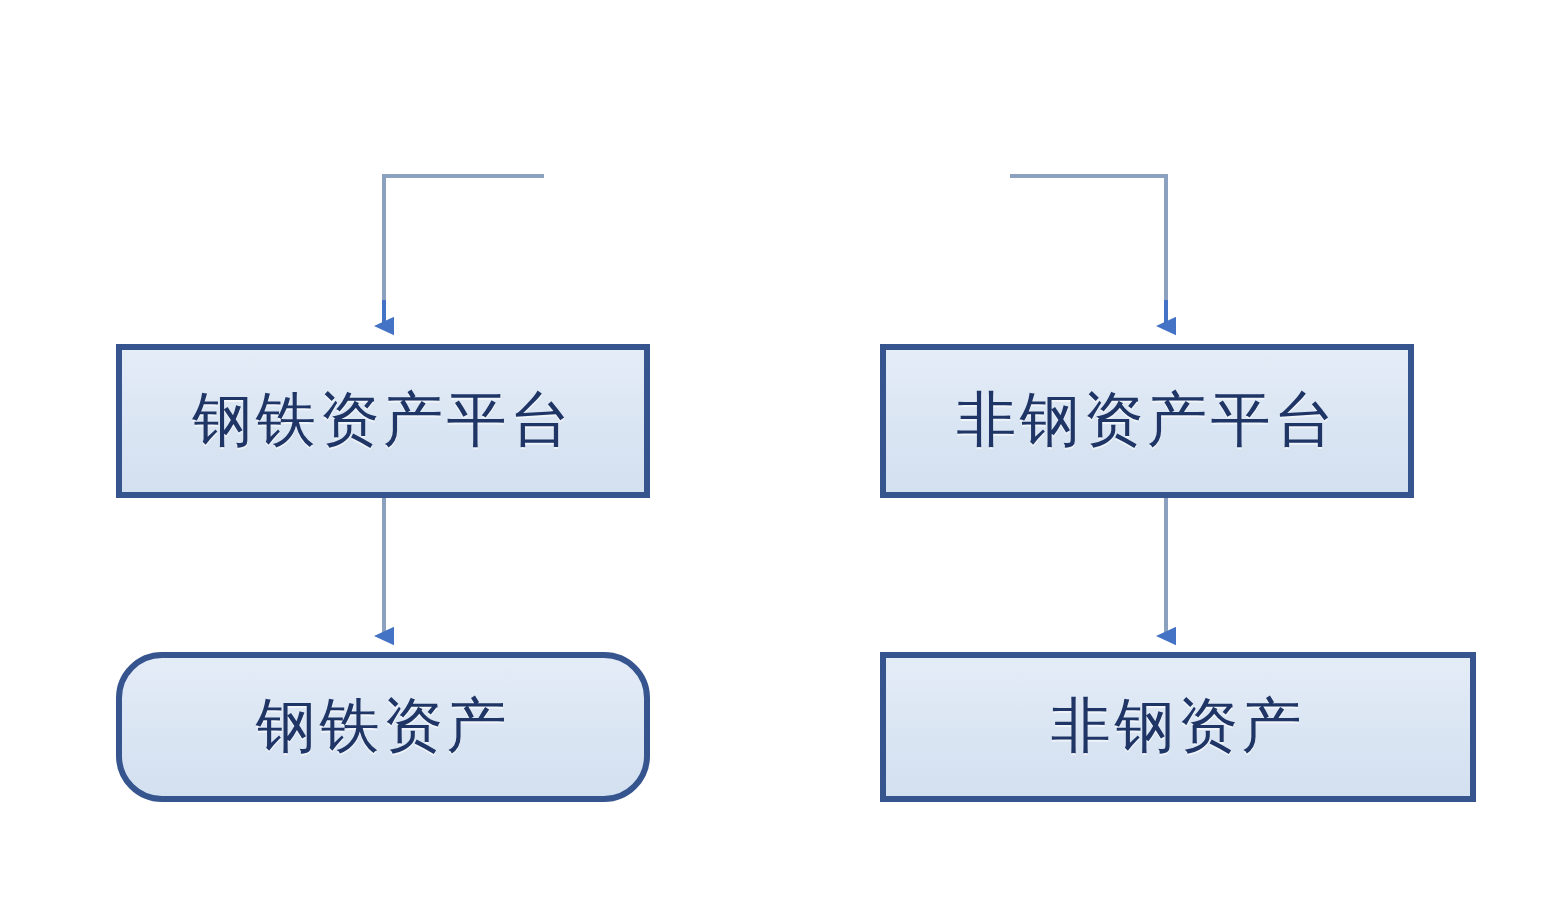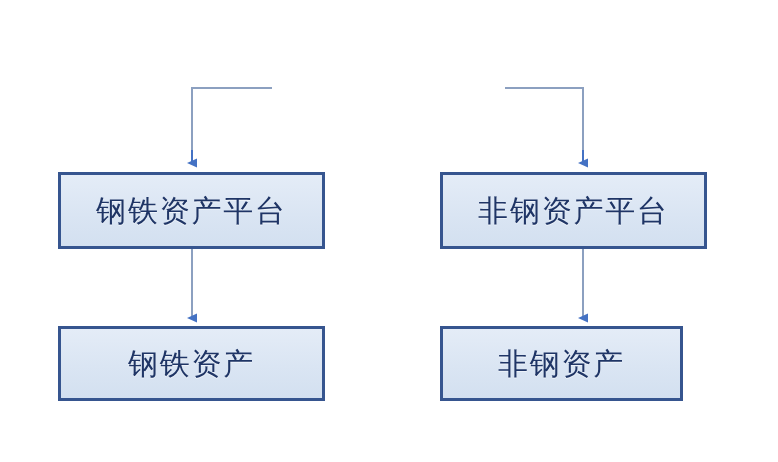--- a/index.html
+++ b/index.html
@@ -53,23 +53,24 @@
     left: 58px; top: 172px; width: 267px; height: 77px;
     font-size: 30px;
   }
   #node-nonsteel-platform {
     left: 440px; top: 172px; width: 267px; height: 77px;
     font-size: 30px;
   }
   #node-steel-asset {
     left: 58px; top: 326px; width: 267px; height: 75px;
     font-size: 30px;
+    border-radius: 23px;
   }
   #node-nonsteel-asset {
-    left: 440px; top: 326px; width: 243px; height: 75px;
+    left: 440px; top: 326px; width: 298px; height: 75px;
     font-size: 30px;
   }
 </style>
 </head>
 <body>
 
 <div id="canvas">
 
   <svg id="connector-layer" viewBox="0 0 778 462" width="778" height="462" xmlns="http://www.w3.org/2000/svg">
     <defs>

